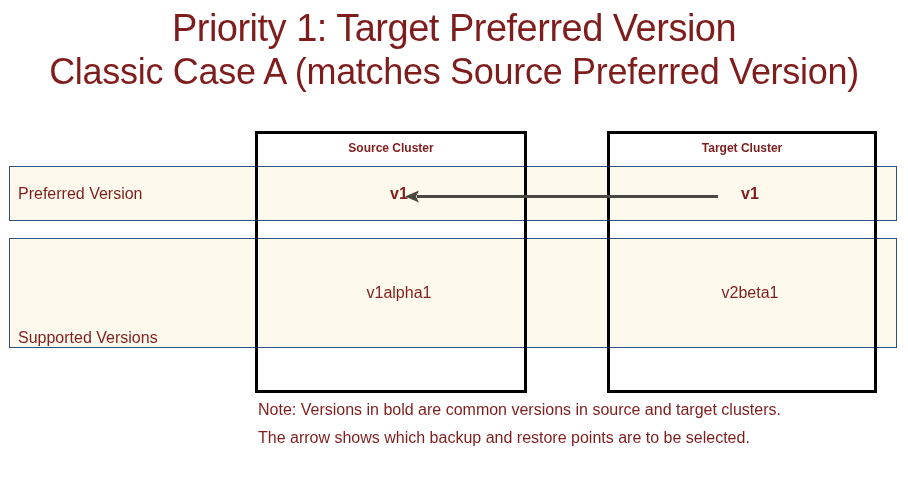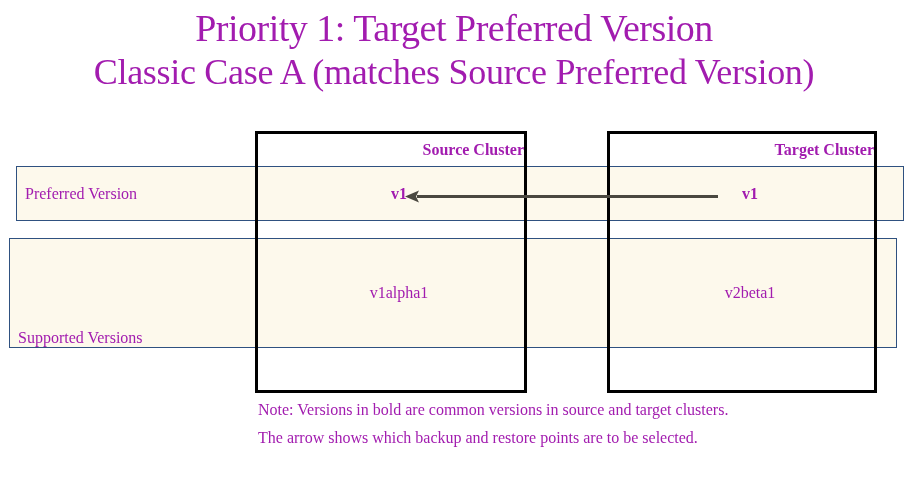--- a/index.html
+++ b/index.html
@@ -1,22 +1,22 @@
 <!DOCTYPE html>
 <html style="--row-fill: #FDF9EC; --row-border: #2F5180; --box-border: #000000; --arrow: #4A4840; --text: #000000; --background: #FFFFFF;"><head>
 <meta charset="utf-8">
 <style>
   html, body { margin: 0; padding: 0; background: #ffffff; }
   .canvas {
     position: relative;
     width: 908px;
     height: 486px;
     background: #ffffff;
-    font-family: Liberation Serif, serif;
-    color: #a21caf;
+    font-family: Liberation Sans, sans-serif;
+    color: #7f1d1d;
     overflow: hidden;
   }
   .title {
     position: absolute;
     left: 0; top: 4px;
     width: 100%;
     text-align: center;
     font-size: 38px;
     font-weight: 400;
     letter-spacing: -0.5px;
@@ -36,42 +36,42 @@
     position: absolute;
     left: 9px;
     width: 888px;
     background: var(--row-fill, #FDF9EC);
     border: 1px solid var(--row-border, #2F5180);
     box-sizing: border-box;
     z-index: 1;
     display: flex;
     align-items: center;
   }
-  .band.preferred { top: 166px; height: 55px; margin-left: 7px; }
+  .band.preferred { top: 166px; height: 55px; }
   .band.supported { top: 238px; height: 110px; align-items: flex-end; }
   .band-label {
     padding-left: 8px;
     font-size: 16px;
   }
   .cluster-box {
     position: absolute;
     top: 131px;
     height: 262px;
     border: 3px solid var(--box-border, #000000);
     box-sizing: border-box;
     background: transparent;
     z-index: 2;
   }
   .cluster-box.source { left: 255px; width: 272px; }
   .cluster-box.target { left: 607px; width: 270px; }
   .cluster-header {
     width: 100%;
-    text-align: right;
+    text-align: center;
     font-weight: 700;
-    font-size: 16px;
+    font-size: 12px;
     padding-top: 7px;
   }
   .cell {
     position: absolute;
     display: flex;
     align-items: center;
     justify-content: center;
     font-size: 16px;
     z-index: 3;
     margin-left: 8px;

